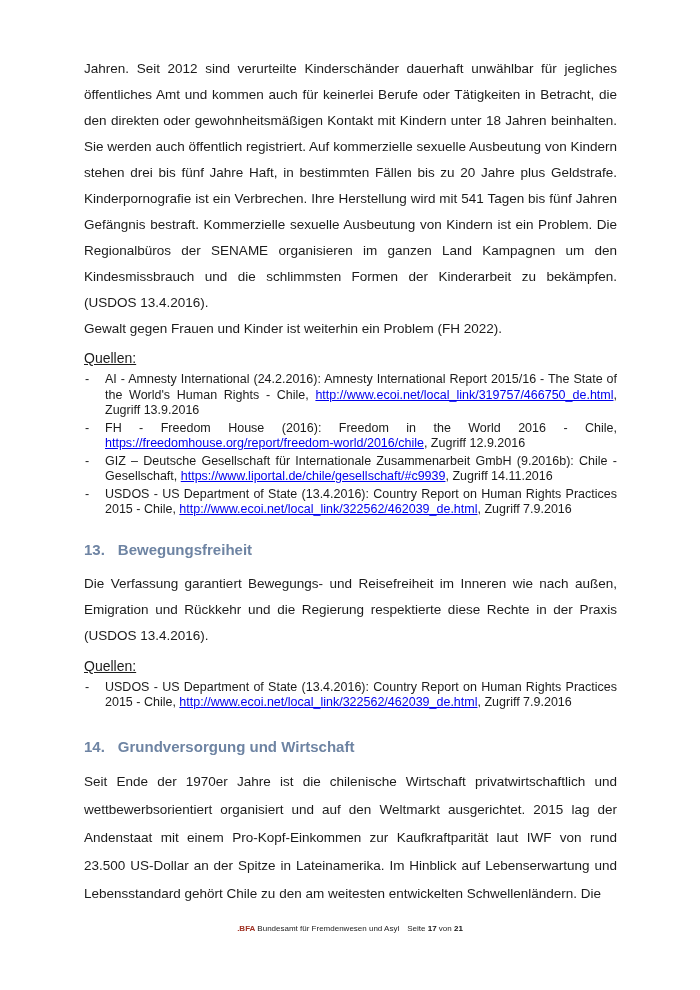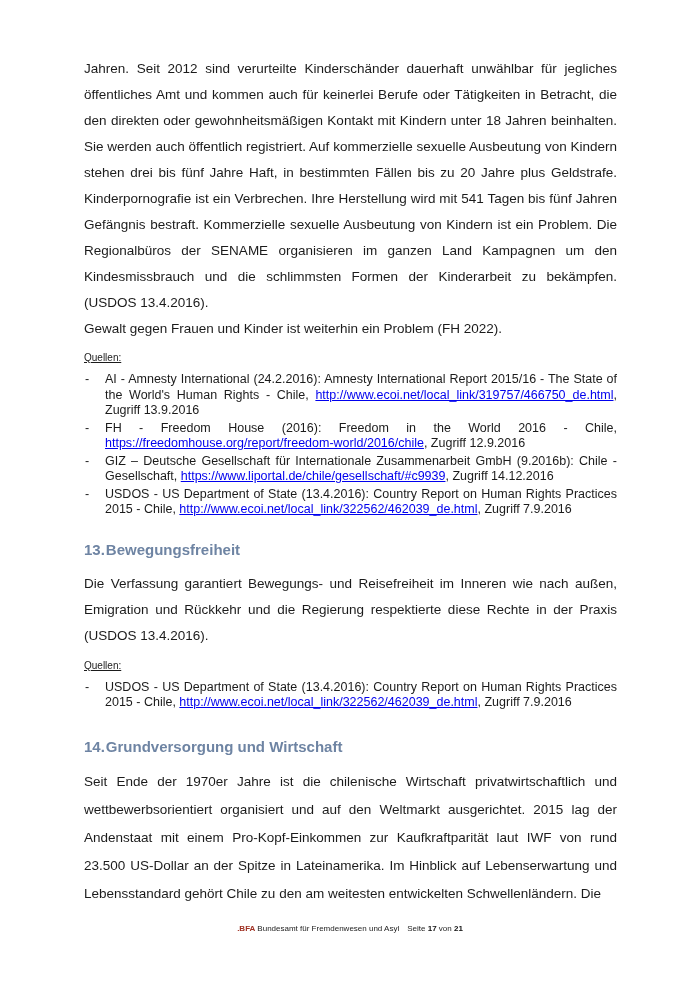--- a/index.html
+++ b/index.html
@@ -20,21 +20,21 @@
   p { margin: 0; }
   .body {
     font-size: 13.5px;
     line-height: 26px;
     text-align: justify;
     color: #1b1b1b;
   }
   .gap-after-p1 { margin-top: 0px; }
   .quellen {
     margin-top: 8px;
-    font-size: 10px;
+    font-size: 14px;
     line-height: 16px;
     text-decoration: underline;
   }
   .srclist { margin-top: 6px; }
   .src-item {
     position: relative;
     padding-left: 21px;
     font-size: 12.5px;
     line-height: 15.5px;
     text-align: justify;
@@ -51,21 +51,21 @@
     cursor: pointer;
     word-break: normal;
   }
   .heading {
     margin-top: 22px;
     font-size: 15px;
     font-weight: bold;
     color: #6e84a3;
     line-height: 19px;
   }
-  .heading .num { margin-right: 1px; }
+  .heading .num { margin-right: 13px; }
   .after-heading { }
   .quellen2 { margin-top: 9px; }
   .heading14 { margin-top: 26px; }
   .last-para { line-height: 28px; }
   .footer {
     position: absolute;
     left: 0; right: 0;
     top: 923px;
     text-align: center;
     font-size: 8px;
@@ -93,21 +93,21 @@
     <p class="quellen">Quellen:</p>
 
     <div class="srclist">
       <div class="src-item">
         <span class="dash">-</span><span>AI - Amnesty International (24.2.2016): Amnesty International Report 2015/16 - The State of the World's Human Rights - Chile, </span><a class="doclink">http://www.ecoi.net/local_link/319757/466750_de.html</a><span>, Zugriff 13.9.2016</span>
       </div>
       <div class="src-item">
         <span class="dash">-</span><span>FH - Freedom House (2016): Freedom in the World 2016 - Chile, </span><a class="doclink">https://freedomhouse.org/report/freedom-world/2016/chile</a><span>, Zugriff 12.9.2016</span>
       </div>
       <div class="src-item">
-        <span class="dash">-</span><span>GIZ – Deutsche Gesellschaft für Internationale Zusammenarbeit GmbH (9.2016b): Chile - Gesellschaft, </span><a class="doclink">https://www.liportal.de/chile/gesellschaft/#c9939</a><span>, Zugriff 14.12.2016</span>
+        <span class="dash">-</span><span>GIZ – Deutsche Gesellschaft für Internationale Zusammenarbeit GmbH (9.2016b): Chile - Gesellschaft, </span><a class="doclink">https://www.liportal.de/chile/gesellschaft/#c9939</a><span>, Zugriff 14.11.2016</span>
       </div>
       <div class="src-item">
         <span class="dash">-</span><span>USDOS - US Department of State (13.4.2016): Country Report on Human Rights Practices 2015 - Chile, </span><a class="doclink">http://www.ecoi.net/local_link/322562/462039_de.html</a><span>, Zugriff 7.9.2016</span>
       </div>
     </div>
 
     <h2 class="heading"><span class="num">13.</span><span>Bewegungsfreiheit</span></h2>
 
     <p class="body after-heading">Die Verfassung garantiert Bewegungs- und Reisefreiheit im Inneren wie nach außen, Emigration und Rückkehr und die Regierung respektierte diese Rechte in der Praxis (USDOS 13.4.2016).</p>
 

